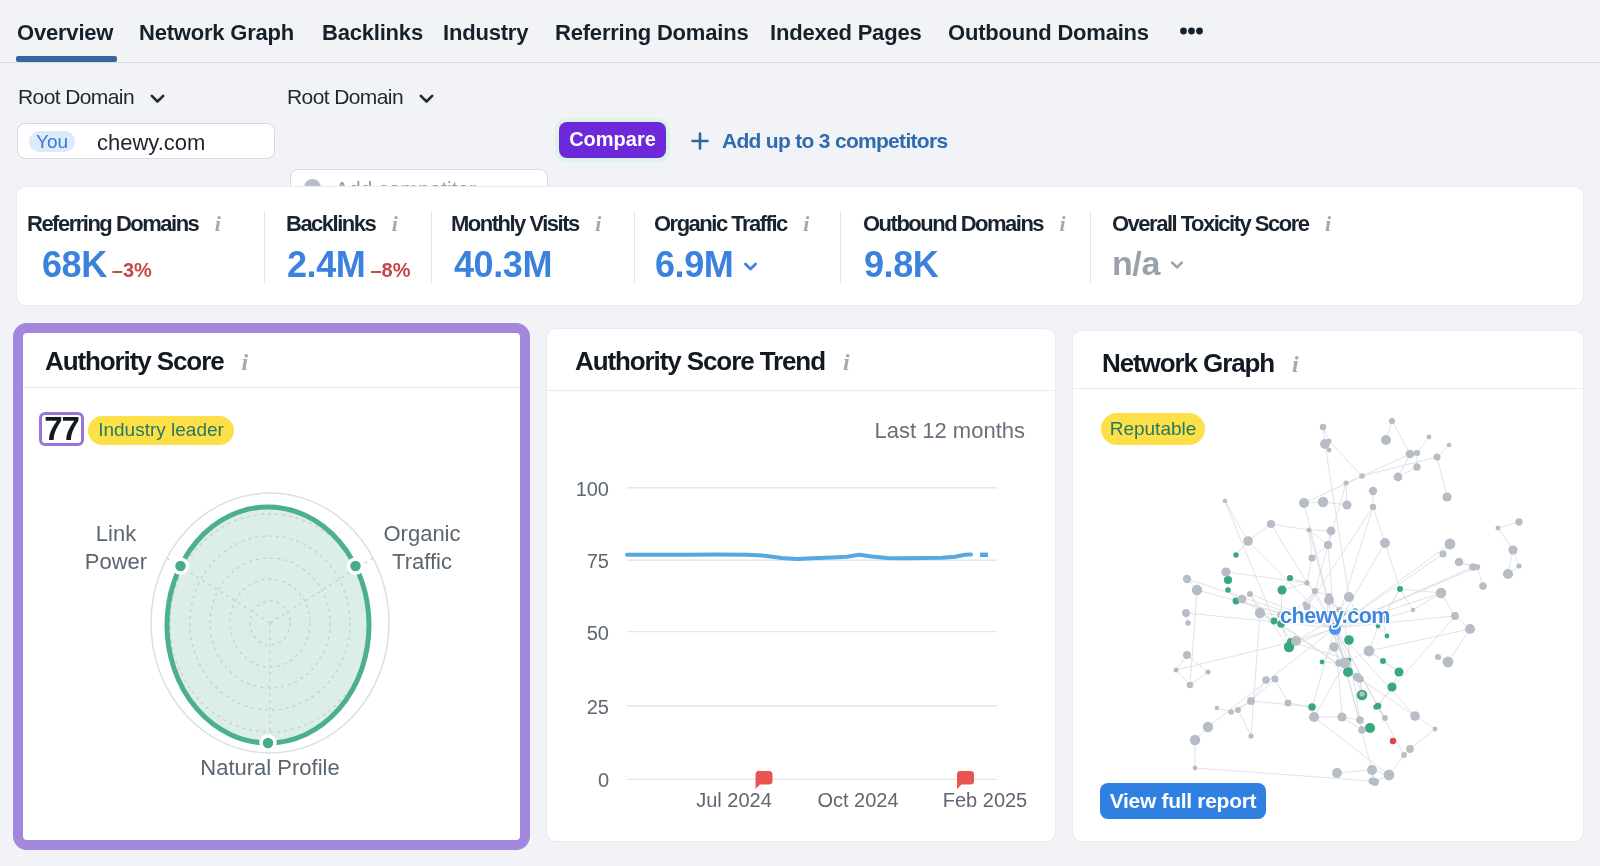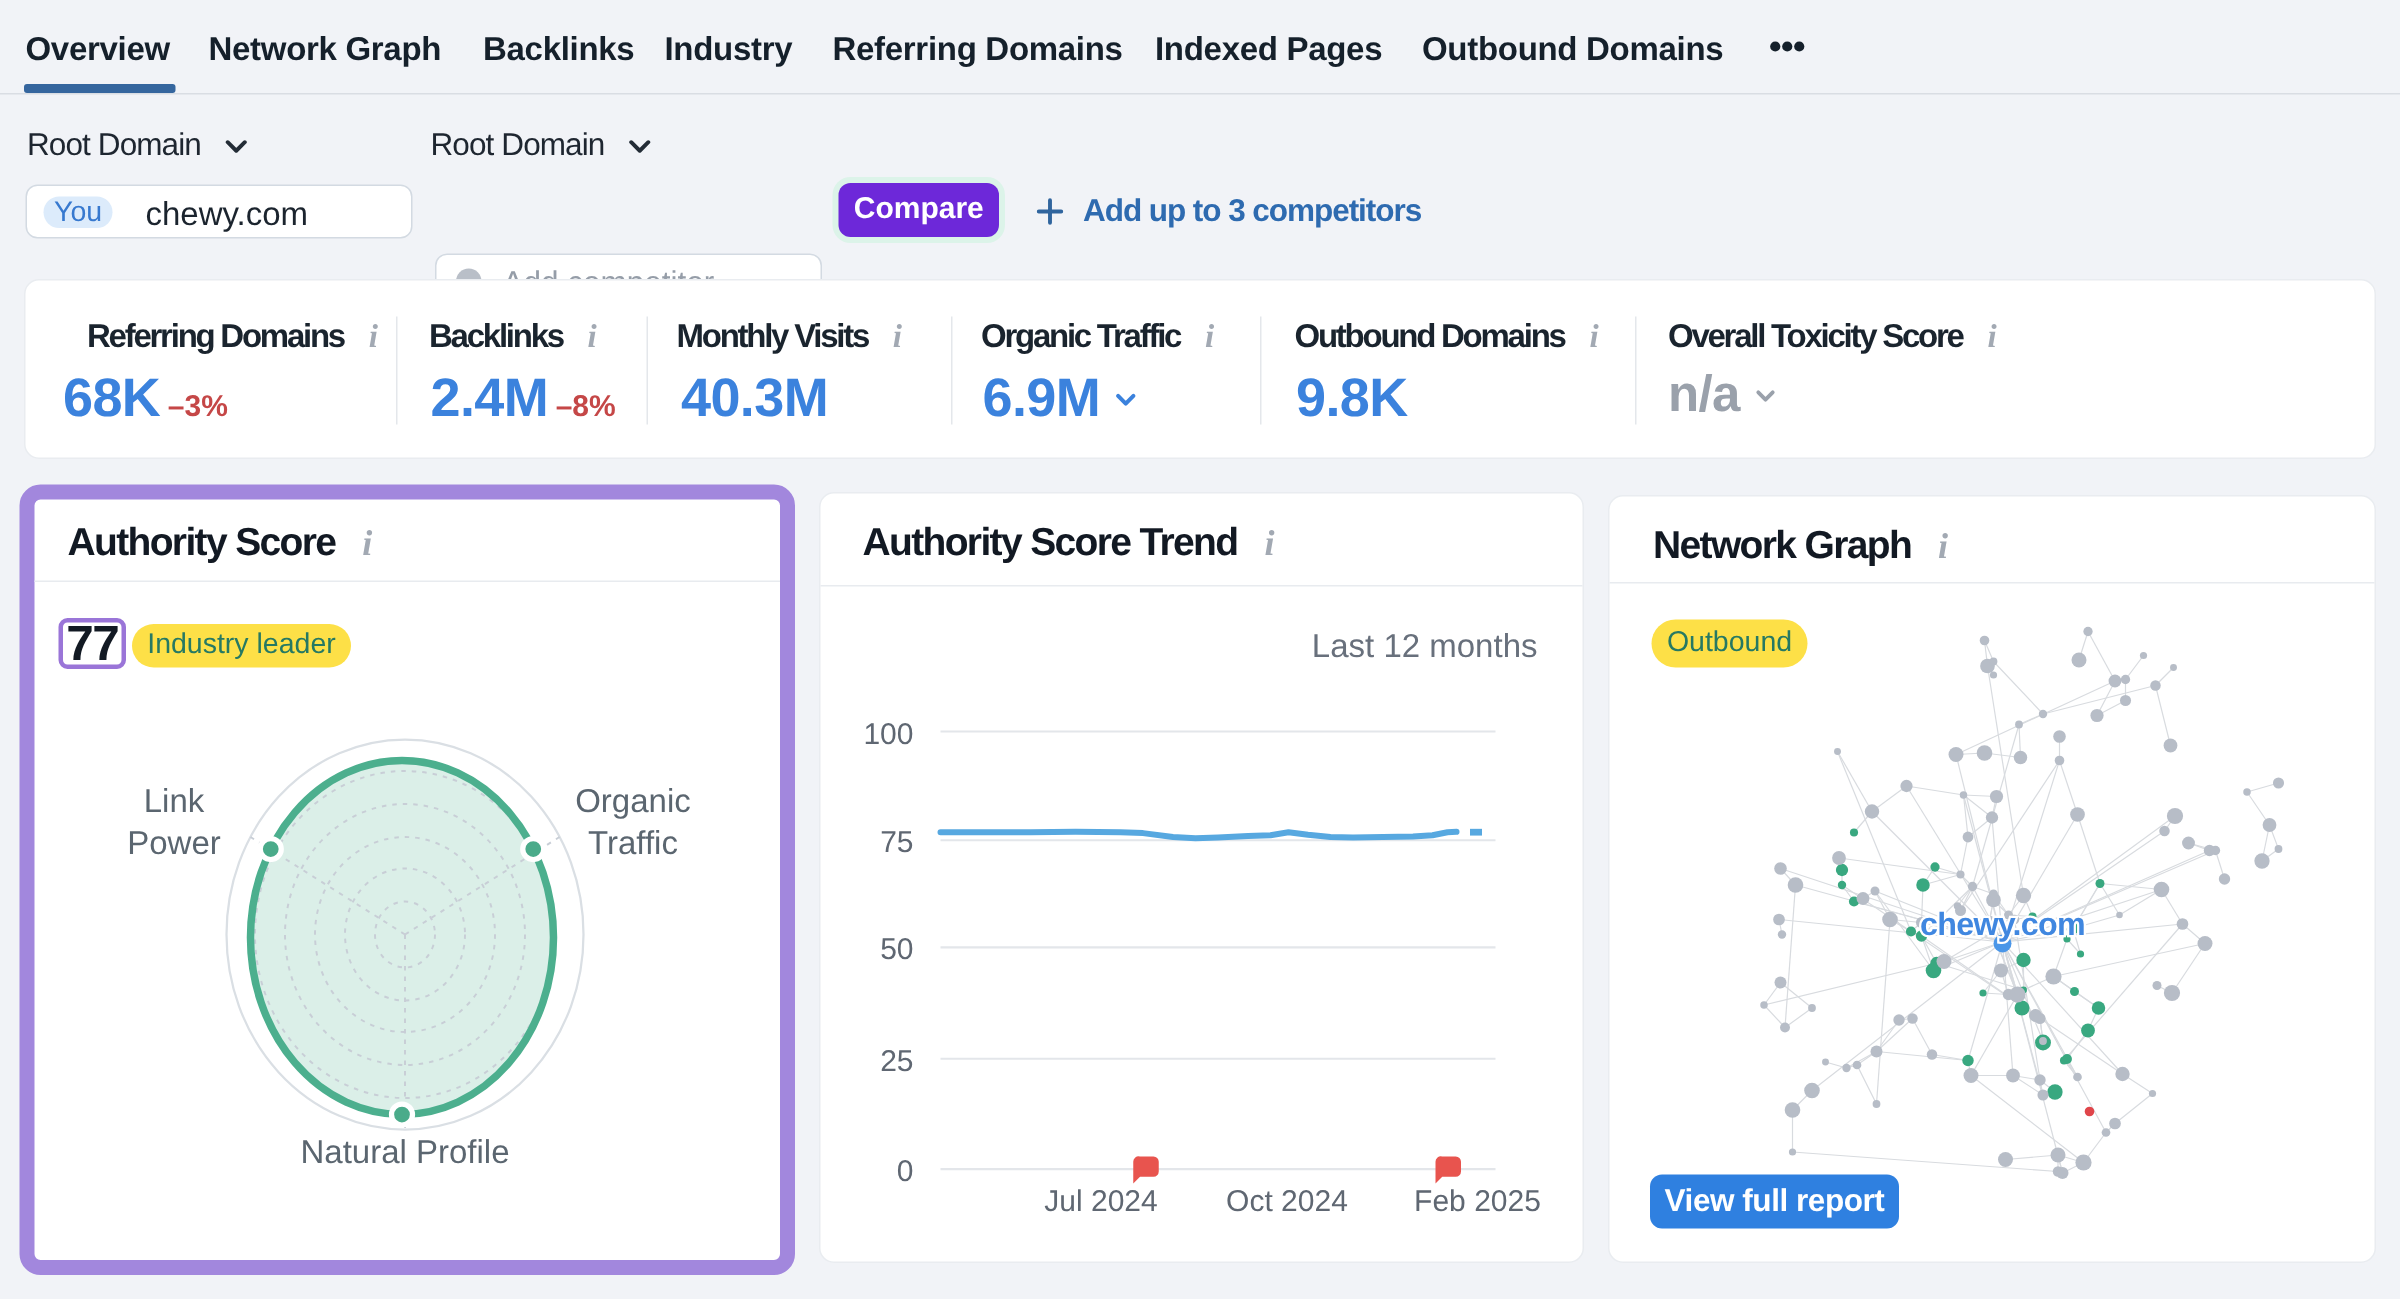--- a/index.html
+++ b/index.html
@@ -53,21 +53,21 @@
     <path d="M9 1.5v15M1.5 9h15" stroke="#30659e" stroke-width="2.6" stroke-linecap="round"></path>
   </svg>
 <div class="abs" style="left:722px;top:129px;font-size:21px;color:#2e6bb0;font-weight:600;letter-spacing:-0.7px;">Add up to 3 competitors</div>
 
 <div class="card" style="left:16px;top:186px;width:1568px;height:120px;">
   <div class="abs" style="left:247px;top:24px;width:1px;height:72px;background:#e4e7eb;"></div>
   <div class="abs" style="left:413.5px;top:24px;width:1px;height:72px;background:#e4e7eb;"></div>
   <div class="abs" style="left:617px;top:24px;width:1px;height:72px;background:#e4e7eb;"></div>
   <div class="abs" style="left:823px;top:24px;width:1px;height:72px;background:#e4e7eb;"></div>
   <div class="abs" style="left:1073px;top:24px;width:1px;height:72px;background:#e4e7eb;"></div>
-  <div class="abs" style="left:41px;top:24px;font-size:22px;font-weight:600;color:#1a242e;letter-spacing:-1.5px;">Referring Domains<span class="iico" style="font-size:22px;letter-spacing:0;">&nbsp;&nbsp;&nbsp;i</span></div>
+  <div class="abs" style="left:10px;top:24px;font-size:22px;font-weight:600;color:#1a242e;letter-spacing:-1.5px;">Referring Domains<span class="iico" style="font-size:22px;letter-spacing:0;">&nbsp;&nbsp;&nbsp;i</span></div>
     <div class="abs" style="left:25px;top:57px;font-size:36px;font-weight:700;color:#3b82dd;letter-spacing:-0.4px;">68K<span style="font-size:20px;font-weight:700;color:#c54747;margin-left:5px;letter-spacing:0;">–3%</span></div>
     <div class="abs" style="left:269px;top:24px;font-size:22px;font-weight:600;color:#1a242e;letter-spacing:-1.5px;">Backlinks<span class="iico" style="font-size:22px;letter-spacing:0;">&nbsp;&nbsp;&nbsp;i</span></div>
     <div class="abs" style="left:270px;top:57px;font-size:36px;font-weight:700;color:#3b82dd;letter-spacing:-0.4px;">2.4M<span style="font-size:20px;font-weight:700;color:#c54747;margin-left:5px;letter-spacing:0;">–8%</span></div>
     <div class="abs" style="left:434px;top:24px;font-size:22px;font-weight:600;color:#1a242e;letter-spacing:-1.5px;">Monthly Visits<span class="iico" style="font-size:22px;letter-spacing:0;">&nbsp;&nbsp;&nbsp;i</span></div>
     <div class="abs" style="left:437px;top:57px;font-size:36px;font-weight:700;color:#3b82dd;letter-spacing:-0.4px;">40.3M</div>
     <div class="abs" style="left:637px;top:24px;font-size:22px;font-weight:600;color:#1a242e;letter-spacing:-1.5px;">Organic Traffic<span class="iico" style="font-size:22px;letter-spacing:0;">&nbsp;&nbsp;&nbsp;i</span></div>
     <div class="abs" style="left:638px;top:57px;font-size:36px;font-weight:700;color:#3b82dd;letter-spacing:-0.4px;">6.9M<svg style="margin-left:9px;margin-bottom:2px" width="17" height="17" viewBox="0 0 20 20">
         <path d="M4 7l6 6 6-6" fill="none" stroke="#3b82dd" stroke-width="3.2" stroke-linecap="round" stroke-linejoin="round"></path>
       </svg></div>
     <div class="abs" style="left:846px;top:24px;font-size:22px;font-weight:600;color:#1a242e;letter-spacing:-1.5px;">Outbound Domains<span class="iico" style="font-size:22px;letter-spacing:0;">&nbsp;&nbsp;&nbsp;i</span></div>
@@ -480,15 +480,15 @@
       <circle cx="250" cy="171" r="5.2" fill="#b7bdc7"></circle>
       <circle cx="117" cy="354" r="3.3" fill="#b7bdc7"></circle>
       <circle cx="362" cy="398" r="2.4" fill="#b7bdc7"></circle>
       <circle cx="435" cy="243" r="5.1" fill="#b7bdc7"></circle>
       <circle cx="375" cy="331" r="5.4" fill="#b7bdc7"></circle>
       <circle cx="269" cy="386" r="4.6" fill="#b7bdc7"></circle>
       <circle cx="320" cy="410" r="3.2" fill="#e0454a"></circle>
       <circle cx="262" cy="298" r="6" fill="#4a96e8"></circle>
     <text x="262" y="292" font-size="21.5" font-weight="700" fill="#4087e0" text-anchor="middle" paint-order="stroke" stroke="#ffffff" stroke-width="3" letter-spacing="-0.5">chewy.com</text>
   </svg>
-  <div class="pill" style="left:28px;top:82px;width:104px;height:32px;line-height:31px;">Outbound</div>
+  <div class="pill" style="left:28px;top:82px;width:104px;height:32px;line-height:31px;">Reputable</div>
   <div class="abs" style="left:27px;top:452px;width:166px;height:36px;background:#2f80e0;border-radius:8px;color:#fff;font-size:21px;font-weight:700;text-align:center;line-height:36px;letter-spacing:-0.3px;">View full report</div>
 </div>
 
 </body></html>

